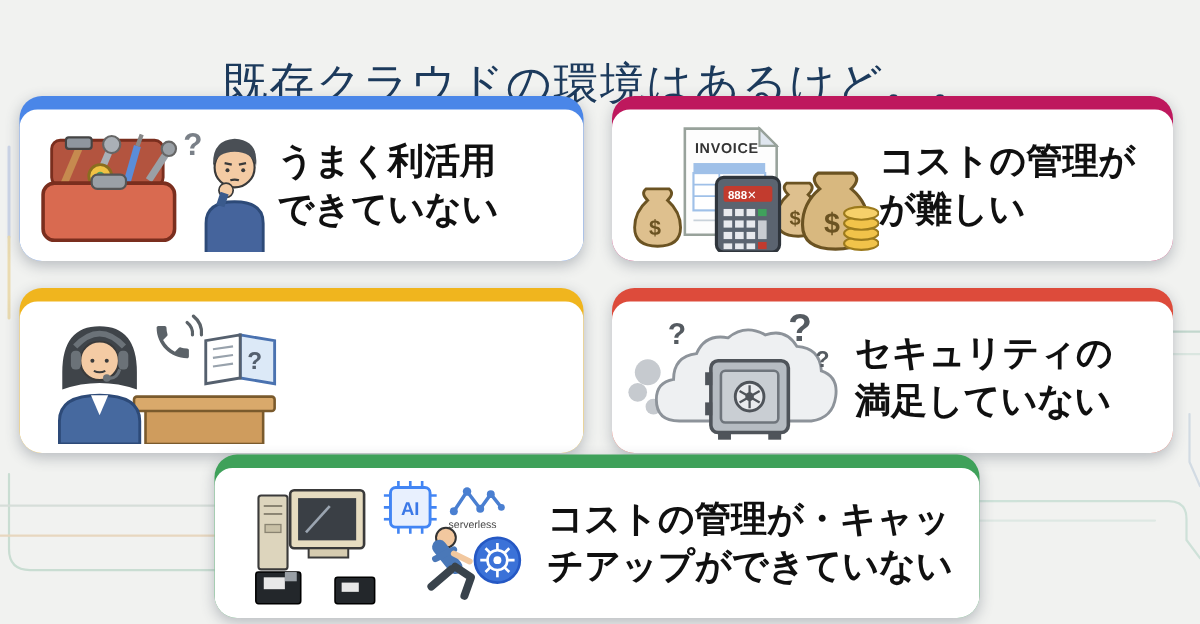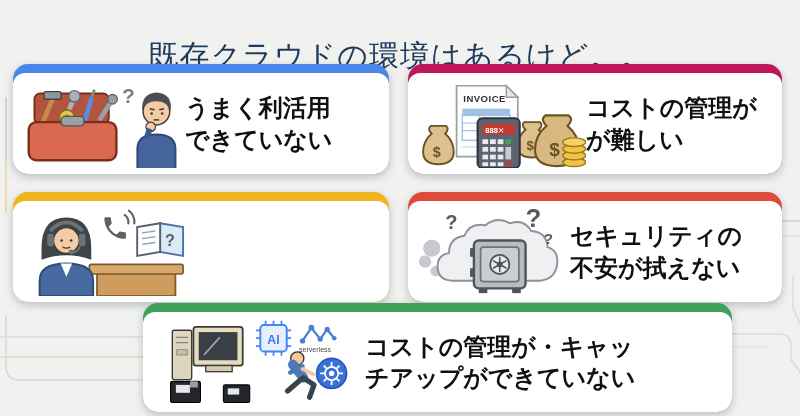--- a/index.html
+++ b/index.html
@@ -13,21 +13,21 @@
   .card-inner{position:absolute;top:9px;left:0;right:0;bottom:0;background:#fff;
         border-radius:12px;display:flex;align-items:center;
         padding:0 6px 0 10px;box-sizing:border-box;}
   .illust{flex:none;display:flex;align-items:center;justify-content:center;}
   .card-text{flex:1;font-weight:bold;font-size:24px;
         line-height:1.3;white-space:pre-line;color:#101010;}
   #card-utilization{left:13px;top:64px;width:376px;height:110px;}
   #card-cost{left:408px;top:64px;width:374px;height:110px;}
   #card-support{left:13px;top:192px;width:376px;height:110px;}
   #card-security{left:408px;top:192px;width:374px;height:110px;}
-  #card-newtech{left:143px;top:303px;width:589px;height:109px;}
+  #card-newtech{left:143px;top:303px;width:510px;height:109px;}
   text{font-family:"Liberation Sans","DejaVu Sans",sans-serif;}
 </style>
 </head>
 <body>
 
 <div class="stage">
 
   <svg class="bg-lines" width="800" height="416">
     <g fill="none" stroke-linecap="round" opacity="0.65">
       <path d="M6,98 V158" stroke="#b9c7e3" stroke-width="2"></path>
@@ -213,21 +213,21 @@
             <rect x="98" y="84" width="9" height="5" fill="#4f545a"></rect>
           </g>
           <g fill="#555b61" font-weight="bold">
             <text x="28" y="22" font-size="21">?</text>
             <text x="112" y="20" font-size="27">?</text>
             <text x="131" y="38" font-size="16">?</text>
           </g>
         </svg>
       </div>
       <div class="card-text">セキュリティの
-不安が拭えない</div>
+満足していない</div>
     </div>
   </div>
 
   <div class="card" id="card-newtech" style="background-color: rgb(63, 161, 90);">
     <div class="card-inner">
       <div class="illust">
         <svg width="212" height="88" viewBox="0 0 205 100">
           <g>
             <rect x="4" y="14" width="22" height="56" rx="2" fill="#ddd5bd" stroke="#3a3a3a" stroke-width="1.6"></rect>
             <line x1="8" y1="22" x2="22" y2="22" stroke="#8a8472" stroke-width="1.5"></line>

